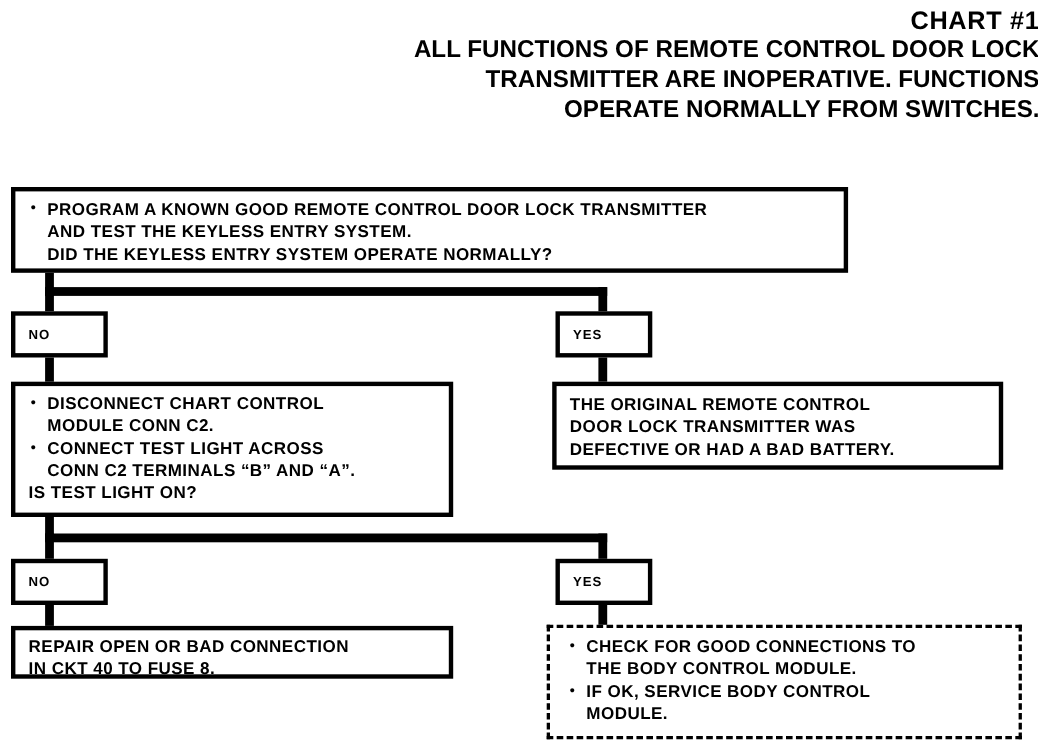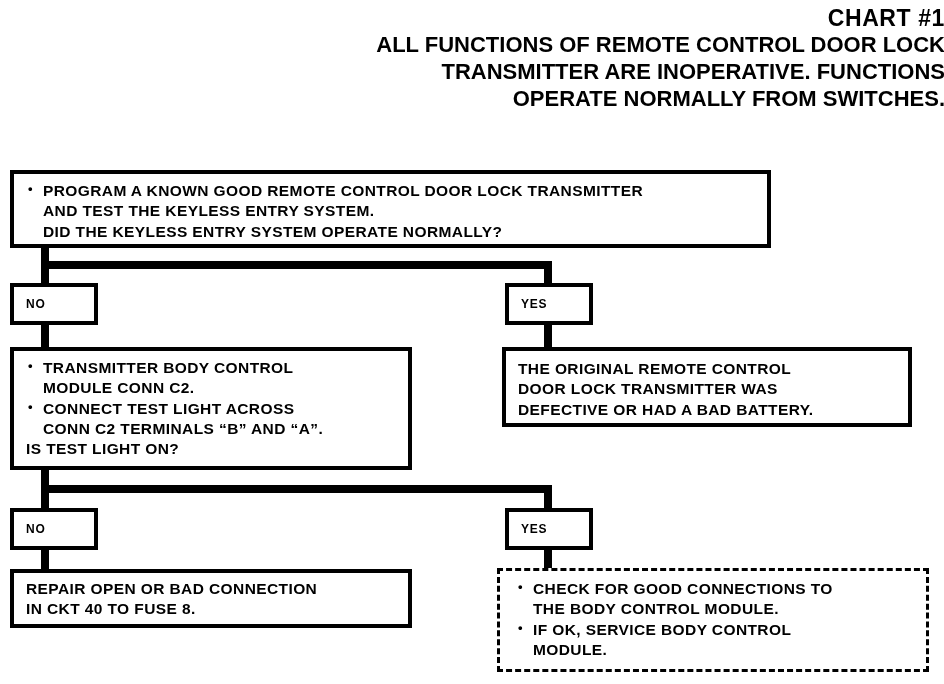--- a/index.html
+++ b/index.html
@@ -150,21 +150,21 @@
   <div class="chip" style="left:10px; top:283px; width:88px; height:42px;">
     <span class="chip-label">NO</span>
   </div>
 
   <div class="chip" style="left:505px; top:283px; width:88px; height:42px;">
     <span class="chip-label">YES</span>
   </div>
 
   <div class="box" style="left:10px; top:347px; width:402px; height:123px;">
     <div class="box-inner">
-      <div class="line bullet-row">TRANSMITTER BODY CONTROL</div>
+      <div class="line bullet-row">DISCONNECT CHART CONTROL</div>
       <div class="line cont-row">MODULE CONN C2.</div>
       <div class="line bullet-row">CONNECT TEST LIGHT ACROSS</div>
       <div class="line cont-row">CONN C2 TERMINALS “B” AND “A”.</div>
       <div class="line plain-row">IS TEST LIGHT ON?</div>
     </div>
   </div>
 
   <div class="box" style="left:502px; top:347px; width:410px; height:80px;">
     <div class="box-inner" style="padding-left:12px; padding-top:8px;">
       <div class="line plain-row">THE ORIGINAL REMOTE CONTROL</div>
@@ -174,21 +174,21 @@
   </div>
 
   <div class="chip" style="left:10px; top:508px; width:88px; height:42px;">
     <span class="chip-label">NO</span>
   </div>
 
   <div class="chip" style="left:505px; top:508px; width:88px; height:42px;">
     <span class="chip-label">YES</span>
   </div>
 
-  <div class="box" style="left:10px; top:569px; width:402px; height:59px;">
+  <div class="box" style="left:10px; top:569px; width:402px; height:48px;">
     <div class="box-inner" style="padding-left:12px; padding-top:6px;">
       <div class="line plain-row">REPAIR OPEN OR BAD CONNECTION</div>
       <div class="line plain-row">IN CKT 40 TO FUSE 8.</div>
     </div>
   </div>
 
   <div class="box dashed" style="left:497px; top:568px; width:432px; height:104px;">
     <div class="box-inner" style="padding-left:16px; padding-top:8px;">
       <div class="line bullet-row">CHECK FOR GOOD CONNECTIONS TO</div>
       <div class="line cont-row">THE BODY CONTROL MODULE.</div>

